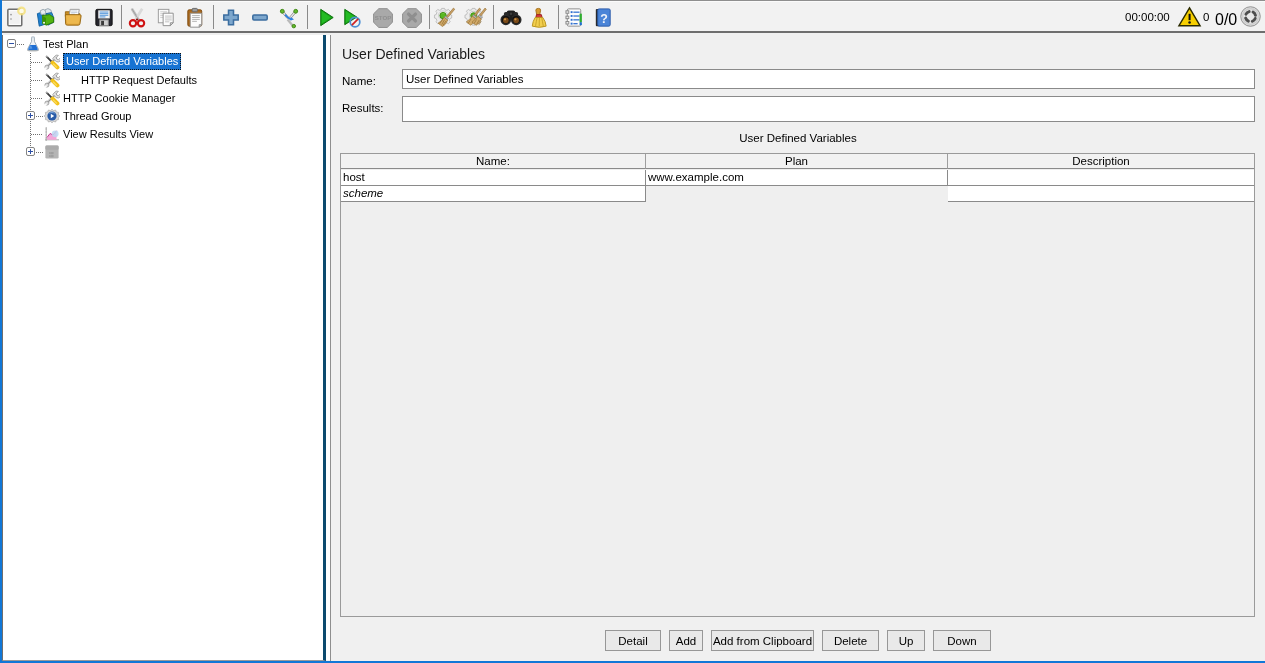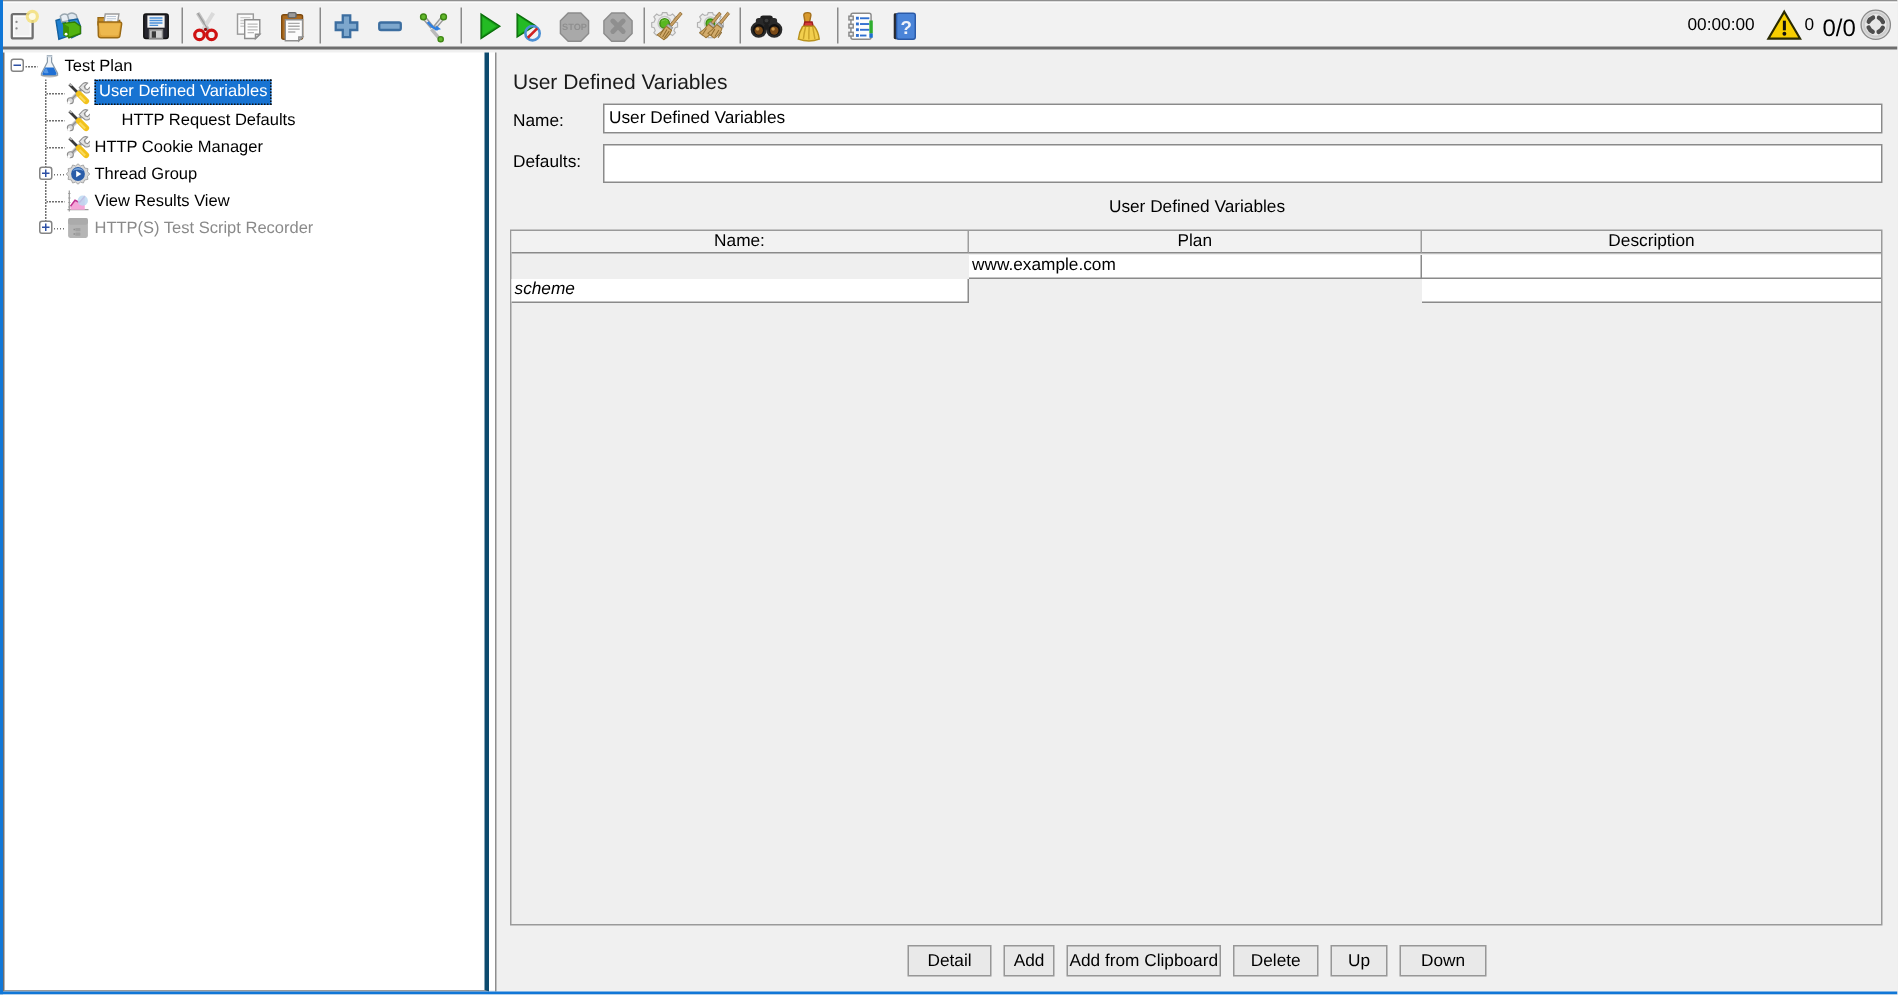--- a/index.html
+++ b/index.html
@@ -311,35 +311,33 @@
     <div class="trow" style="left:60px; top:90px; width:180px;">
         <div class="tlabel">View Results View</div>
       </div>
     <svg class="ticon" style="left:41px; top:109px;" viewBox="0 0 16 16">
         <rect x="1.4" y="1.4" width="13.2" height="13.2" rx="1.4" fill="#b5b5b5"></rect>
         <rect x="1.4" y="1.4" width="13.2" height="4.4" rx="1.4" fill="#ababab"></rect>
         <rect x="6.2" y="8" width="3.4" height="2.2" rx=".4" fill="#a0a0a0"></rect>
         <rect x="6.2" y="11" width="3.4" height="2.2" rx=".4" fill="#a0a0a0"></rect>
         <path d="M5 9 h1 M5 12 h1" stroke="#8e8e8e"></path>
       </svg>
-    <div class="trow" style="left:60px; top:108px; width:220px;">
-        <div class="tlabel" style="color:#8a8a8a;">HTTP(S) Test Script Recorder</div>
-      </div>
   </div>
   <div id="rightPanel">
     <div id="title">User Defined Variables</div>
     <div class="flabel" style="top:40px;">Name:</div>
     <input class="finput" style="top: 34px; height: 20px;" value="User Defined Variables">
-    <div class="flabel" style="top:67px;">Defaults:</div>
+    <div class="flabel" style="top:67px;">Results:</div>
     <input class="finput" style="top: 61px; height: 26px;" value="">
     <div id="centerlbl">User Defined Variables</div>
     <div id="tblbox">
       <div class="hcell" style="left:0px; width:305px;">Name:</div>
       <div class="hcell" style="left:305px; width:302px;">Plan</div>
       <div class="hcell" style="left:607px; width:306px; border-right:none;">Description</div>
+      <div class="dcell" style="left:0px; top:16px; width:305px;">host</div>
       <div class="dcell" style="left:305px; top:16px; width:302px;">www.example.com</div>
       <div class="dcell" style="left:607px; top:16px; width:306px; border-right:none;"></div>
       <div class="dcell" style="left:0px; top:32px; width:305px;font-style:italic;">scheme</div>
       <div class="dcell" style="left:607px; top:32px; width:306px; border-right:none;"></div>
     </div>
     <div id="btnrow">
       <button style="width:56px;">Detail</button><button style="width:34px;">Add</button><button style="width:103px;">Add from Clipboard</button><button style="width:57px;">Delete</button><button style="width:38px;">Up</button><button style="width:58px;">Down</button>
     </div>
   </div>
   <div id="blueL"></div>

